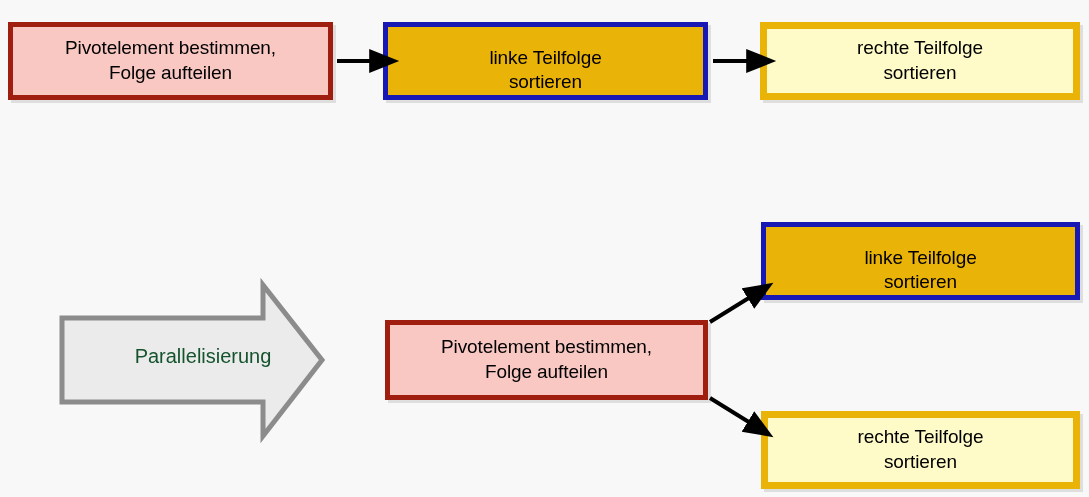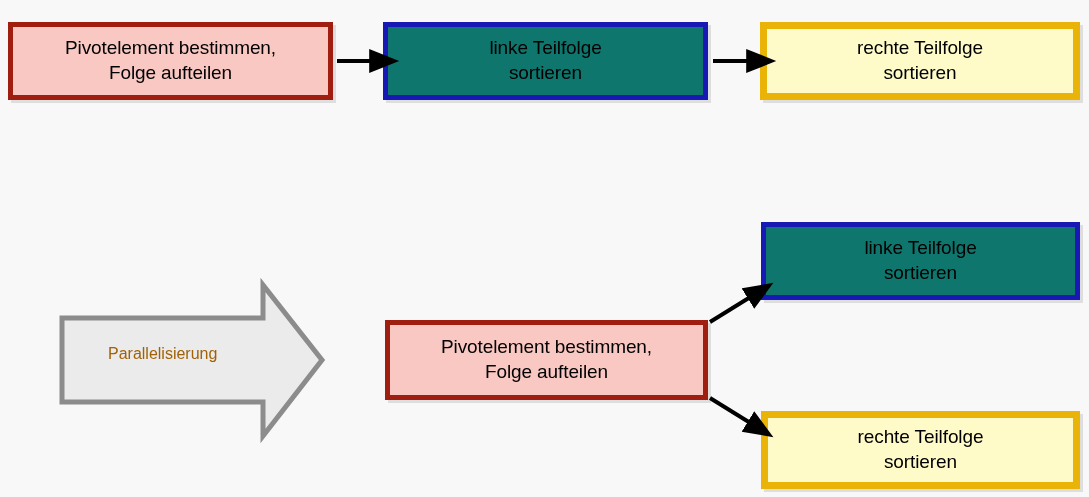--- a/index.html
+++ b/index.html
@@ -31,42 +31,42 @@
     letter-spacing: -0.1px;
     box-shadow: 3px 3px 0 rgba(0,0,0,0.10);
   }
   .box .label {
     display: block;
     padding: 0 6px;
     white-space: pre-line;
   }
 
   .box.pink   { background: #fac8c3; border: 5px solid #a01e10; }
-  .box.blue   { background: #0f766e; border: 5px solid #1818b4; }
+  .box.blue   { background: #eab308; border: 5px solid #1818b4; align-items: flex-end; }
   .box.yellow { background: #fffbc8; border: 7px solid #eab308; }
 
   
   #overlay {
     position: absolute;
     left: 0; top: 0;
     width: 1089px;
     height: 497px;
     pointer-events: none;
   }
 
   
   #parallel-label {
     position: absolute;
     left: 108px;
     top: 345px;
     width: 190px;
-    text-align: left;
+    text-align: center;
     font-family: "Liberation Sans", sans-serif;
-    font-size: 16px;
-    color: #a16207;
+    font-size: 20px;
+    color: #14532d;
     white-space: nowrap;
   }
 </style>
 </head>
 <body>
 
 <div id="canvas">
 
   <div class="box pink" style="left:8px; top:22px; width:325px; height:78px;">
     <span class="label">Pivotelement bestimmen,

